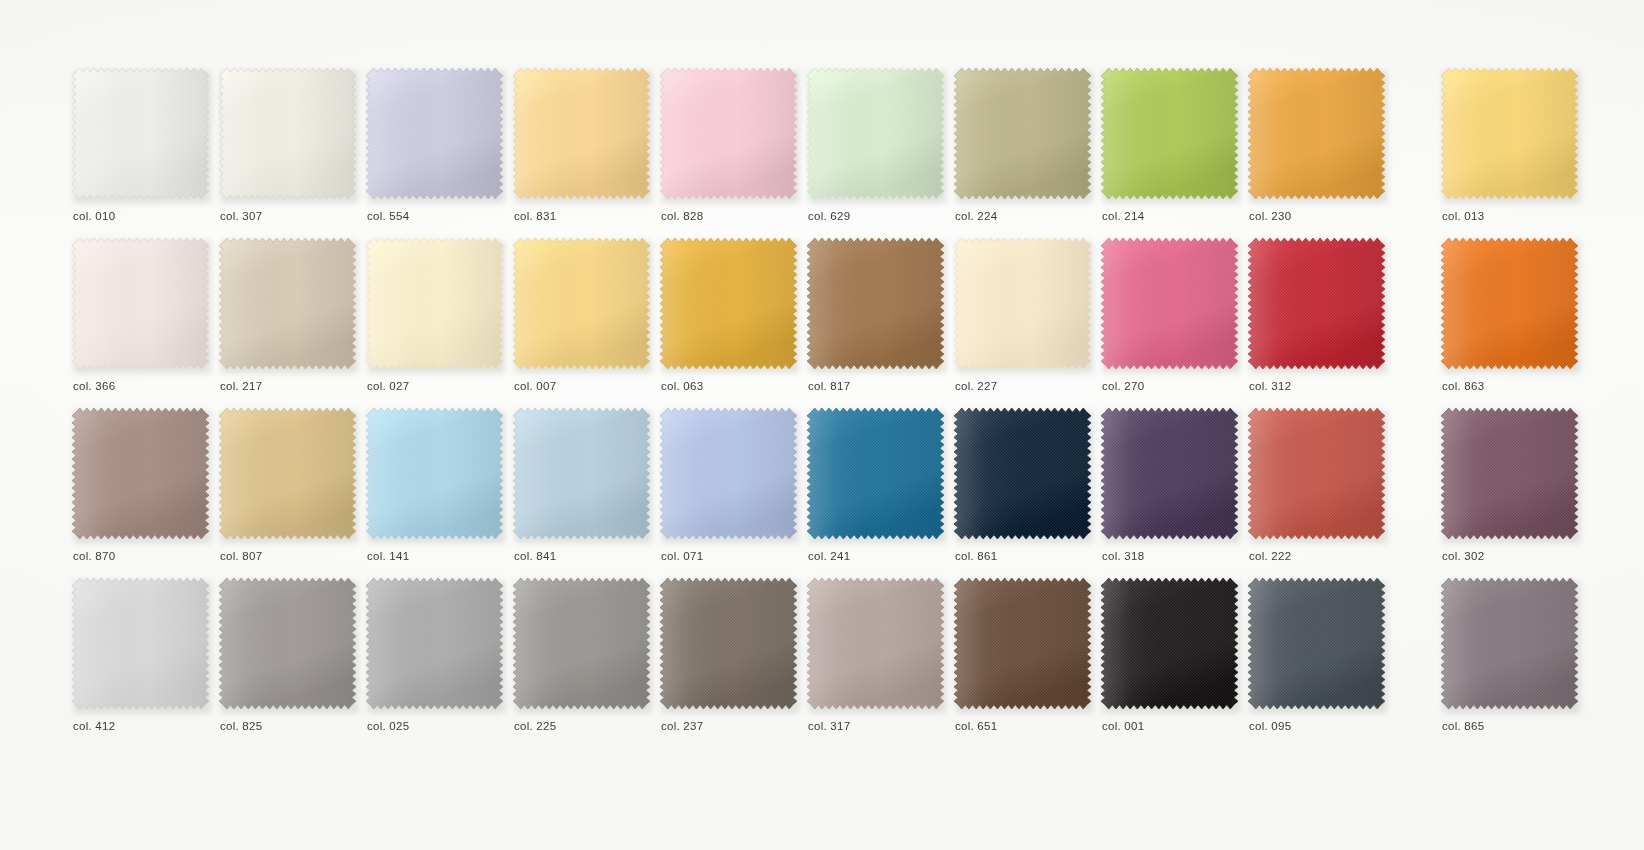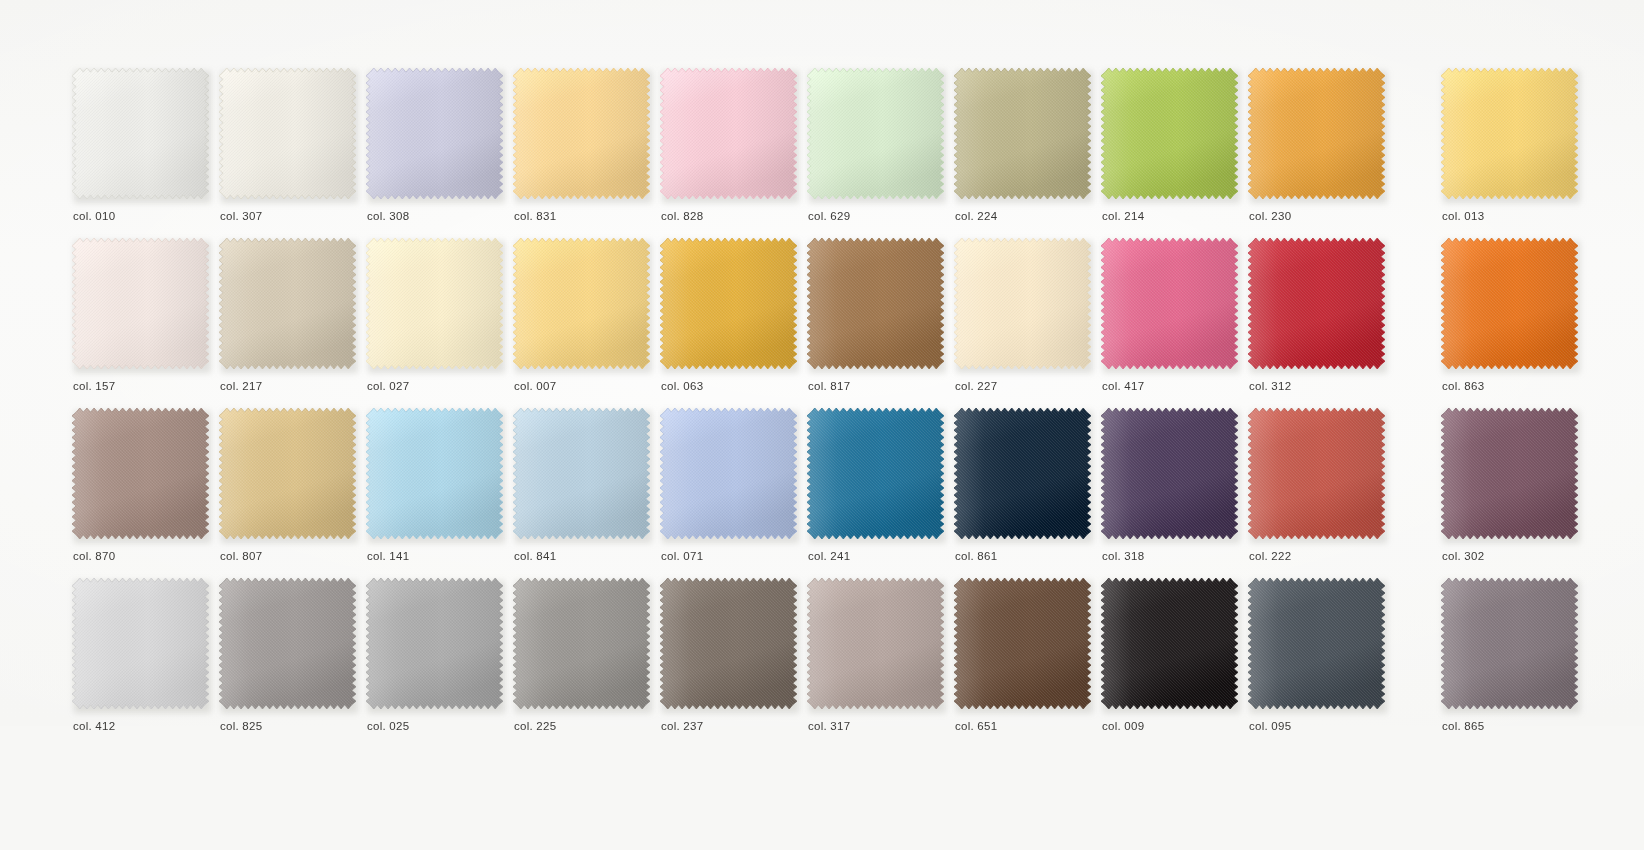--- a/index.html
+++ b/index.html
@@ -209,21 +209,21 @@
                   </clipPath>
     </defs>
     <path d="M 4.2 4.2 L 7.77 0.00 L 11.34 4.20 L 14.92 0.00 L 18.49 4.20 L 22.06 0.00 L 25.63 4.20 L 29.21 0.00 L 32.78 4.20 L 36.35 0.00 L 39.92 4.20 L 43.49 0.00 L 47.07 4.20 L 50.64 0.00 L 54.21 4.20 L 57.78 0.00 L 61.36 4.20 L 64.93 0.00 L 68.50 4.20 L 72.07 0.00 L 75.64 4.20 L 79.22 0.00 L 82.79 4.20 L 86.36 0.00 L 89.93 4.20 L 93.51 0.00 L 97.08 4.20 L 100.65 0.00 L 104.22 4.20 L 107.79 0.00 L 111.37 4.20 L 114.94 0.00 L 118.51 4.20 L 122.08 0.00 L 125.66 4.20 L 129.23 0.00 L 132.80 4.20 L 137.00 7.81 L 132.80 11.41 L 137.00 15.02 L 132.80 18.62 L 137.00 22.23 L 132.80 25.84 L 137.00 29.44 L 132.80 33.05 L 137.00 36.65 L 132.80 40.26 L 137.00 43.86 L 132.80 47.47 L 137.00 51.08 L 132.80 54.68 L 137.00 58.29 L 132.80 61.89 L 137.00 65.50 L 132.80 69.11 L 137.00 72.71 L 132.80 76.32 L 137.00 79.92 L 132.80 83.53 L 137.00 87.14 L 132.80 90.74 L 137.00 94.35 L 132.80 97.95 L 137.00 101.56 L 132.80 105.16 L 137.00 108.77 L 132.80 112.38 L 137.00 115.98 L 132.80 119.59 L 137.00 123.19 L 132.80 126.80 L 129.23 131.00 L 125.66 126.80 L 122.08 131.00 L 118.51 126.80 L 114.94 131.00 L 111.37 126.80 L 107.79 131.00 L 104.22 126.80 L 100.65 131.00 L 97.08 126.80 L 93.51 131.00 L 89.93 126.80 L 86.36 131.00 L 82.79 126.80 L 79.22 131.00 L 75.64 126.80 L 72.07 131.00 L 68.50 126.80 L 64.93 131.00 L 61.36 126.80 L 57.78 131.00 L 54.21 126.80 L 50.64 131.00 L 47.07 126.80 L 43.49 131.00 L 39.92 126.80 L 36.35 131.00 L 32.78 126.80 L 29.21 131.00 L 25.63 126.80 L 22.06 131.00 L 18.49 126.80 L 14.92 131.00 L 11.34 126.80 L 7.77 131.00 L 4.20 126.80 L 0.00 123.19 L 4.20 119.59 L 0.00 115.98 L 4.20 112.38 L 0.00 108.77 L 4.20 105.16 L 0.00 101.56 L 4.20 97.95 L 0.00 94.35 L 4.20 90.74 L 0.00 87.14 L 4.20 83.53 L 0.00 79.92 L 4.20 76.32 L 0.00 72.71 L 4.20 69.11 L 0.00 65.50 L 4.20 61.89 L 0.00 58.29 L 4.20 54.68 L 0.00 51.08 L 4.20 47.47 L 0.00 43.86 L 4.20 40.26 L 0.00 36.65 L 4.20 33.05 L 0.00 29.44 L 4.20 25.84 L 0.00 22.23 L 4.20 18.62 L 0.00 15.02 L 4.20 11.41 L 0.00 7.81 L 4.20 4.20 Z" fill="url(#g3)" stroke="#b5b5cf" stroke-width="0.7"></path>
     <g clip-path="url(#c3)">
       <rect x="0" y="0" width="137" height="131" fill="url(#w3)"></rect>
       <rect x="0" y="0" width="137" height="131" fill="url(#s3)"></rect>
     </g>
   </svg>
             </div>
           </div>
-          <div class="swatch-label">col. 308</div>
+          <div class="swatch-label">col. 554</div>
         </div>
         <div class="swatch-cell">
           <div class="swatch-wrap">
             <div class="swatch-shadow"></div>
             <div class="fabric">
   <svg width="137" height="131" viewBox="0 0 137 131" xmlns="http://www.w3.org/2000/svg">
     <defs>
       <linearGradient id="g4" x1="0" y1="0" x2="0.35" y2="1">
         <stop offset="0%" stop-color="#ffe8a4"></stop>
         <stop offset="32%" stop-color="#fbd894"></stop>
@@ -507,21 +507,21 @@
                   </clipPath>
     </defs>
     <path d="M 4.2 4.2 L 7.77 0.00 L 11.34 4.20 L 14.92 0.00 L 18.49 4.20 L 22.06 0.00 L 25.63 4.20 L 29.21 0.00 L 32.78 4.20 L 36.35 0.00 L 39.92 4.20 L 43.49 0.00 L 47.07 4.20 L 50.64 0.00 L 54.21 4.20 L 57.78 0.00 L 61.36 4.20 L 64.93 0.00 L 68.50 4.20 L 72.07 0.00 L 75.64 4.20 L 79.22 0.00 L 82.79 4.20 L 86.36 0.00 L 89.93 4.20 L 93.51 0.00 L 97.08 4.20 L 100.65 0.00 L 104.22 4.20 L 107.79 0.00 L 111.37 4.20 L 114.94 0.00 L 118.51 4.20 L 122.08 0.00 L 125.66 4.20 L 129.23 0.00 L 132.80 4.20 L 137.00 7.81 L 132.80 11.41 L 137.00 15.02 L 132.80 18.62 L 137.00 22.23 L 132.80 25.84 L 137.00 29.44 L 132.80 33.05 L 137.00 36.65 L 132.80 40.26 L 137.00 43.86 L 132.80 47.47 L 137.00 51.08 L 132.80 54.68 L 137.00 58.29 L 132.80 61.89 L 137.00 65.50 L 132.80 69.11 L 137.00 72.71 L 132.80 76.32 L 137.00 79.92 L 132.80 83.53 L 137.00 87.14 L 132.80 90.74 L 137.00 94.35 L 132.80 97.95 L 137.00 101.56 L 132.80 105.16 L 137.00 108.77 L 132.80 112.38 L 137.00 115.98 L 132.80 119.59 L 137.00 123.19 L 132.80 126.80 L 129.23 131.00 L 125.66 126.80 L 122.08 131.00 L 118.51 126.80 L 114.94 131.00 L 111.37 126.80 L 107.79 131.00 L 104.22 126.80 L 100.65 131.00 L 97.08 126.80 L 93.51 131.00 L 89.93 126.80 L 86.36 131.00 L 82.79 126.80 L 79.22 131.00 L 75.64 126.80 L 72.07 131.00 L 68.50 126.80 L 64.93 131.00 L 61.36 126.80 L 57.78 131.00 L 54.21 126.80 L 50.64 131.00 L 47.07 126.80 L 43.49 131.00 L 39.92 126.80 L 36.35 131.00 L 32.78 126.80 L 29.21 131.00 L 25.63 126.80 L 22.06 131.00 L 18.49 126.80 L 14.92 131.00 L 11.34 126.80 L 7.77 131.00 L 4.20 126.80 L 0.00 123.19 L 4.20 119.59 L 0.00 115.98 L 4.20 112.38 L 0.00 108.77 L 4.20 105.16 L 0.00 101.56 L 4.20 97.95 L 0.00 94.35 L 4.20 90.74 L 0.00 87.14 L 4.20 83.53 L 0.00 79.92 L 4.20 76.32 L 0.00 72.71 L 4.20 69.11 L 0.00 65.50 L 4.20 61.89 L 0.00 58.29 L 4.20 54.68 L 0.00 51.08 L 4.20 47.47 L 0.00 43.86 L 4.20 40.26 L 0.00 36.65 L 4.20 33.05 L 0.00 29.44 L 4.20 25.84 L 0.00 22.23 L 4.20 18.62 L 0.00 15.02 L 4.20 11.41 L 0.00 7.81 L 4.20 4.20 Z" fill="url(#g11)" stroke="#e2d3cc" stroke-width="0.7"></path>
     <g clip-path="url(#c11)">
       <rect x="0" y="0" width="137" height="131" fill="url(#w11)"></rect>
       <rect x="0" y="0" width="137" height="131" fill="url(#s11)"></rect>
     </g>
   </svg>
             </div>
           </div>
-          <div class="swatch-label">col. 157</div>
+          <div class="swatch-label">col. 366</div>
         </div>
         <div class="swatch-cell">
           <div class="swatch-wrap">
             <div class="swatch-shadow"></div>
             <div class="fabric">
   <svg width="137" height="131" viewBox="0 0 137 131" xmlns="http://www.w3.org/2000/svg">
     <defs>
       <linearGradient id="g12" x1="0" y1="0" x2="0.35" y2="1">
         <stop offset="0%" stop-color="#e6dbc5"></stop>
         <stop offset="32%" stop-color="#d6cbb5"></stop>
@@ -766,21 +766,21 @@
                   </clipPath>
     </defs>
     <path d="M 4.2 4.2 L 7.77 0.00 L 11.34 4.20 L 14.92 0.00 L 18.49 4.20 L 22.06 0.00 L 25.63 4.20 L 29.21 0.00 L 32.78 4.20 L 36.35 0.00 L 39.92 4.20 L 43.49 0.00 L 47.07 4.20 L 50.64 0.00 L 54.21 4.20 L 57.78 0.00 L 61.36 4.20 L 64.93 0.00 L 68.50 4.20 L 72.07 0.00 L 75.64 4.20 L 79.22 0.00 L 82.79 4.20 L 86.36 0.00 L 89.93 4.20 L 93.51 0.00 L 97.08 4.20 L 100.65 0.00 L 104.22 4.20 L 107.79 0.00 L 111.37 4.20 L 114.94 0.00 L 118.51 4.20 L 122.08 0.00 L 125.66 4.20 L 129.23 0.00 L 132.80 4.20 L 137.00 7.81 L 132.80 11.41 L 137.00 15.02 L 132.80 18.62 L 137.00 22.23 L 132.80 25.84 L 137.00 29.44 L 132.80 33.05 L 137.00 36.65 L 132.80 40.26 L 137.00 43.86 L 132.80 47.47 L 137.00 51.08 L 132.80 54.68 L 137.00 58.29 L 132.80 61.89 L 137.00 65.50 L 132.80 69.11 L 137.00 72.71 L 132.80 76.32 L 137.00 79.92 L 132.80 83.53 L 137.00 87.14 L 132.80 90.74 L 137.00 94.35 L 132.80 97.95 L 137.00 101.56 L 132.80 105.16 L 137.00 108.77 L 132.80 112.38 L 137.00 115.98 L 132.80 119.59 L 137.00 123.19 L 132.80 126.80 L 129.23 131.00 L 125.66 126.80 L 122.08 131.00 L 118.51 126.80 L 114.94 131.00 L 111.37 126.80 L 107.79 131.00 L 104.22 126.80 L 100.65 131.00 L 97.08 126.80 L 93.51 131.00 L 89.93 126.80 L 86.36 131.00 L 82.79 126.80 L 79.22 131.00 L 75.64 126.80 L 72.07 131.00 L 68.50 126.80 L 64.93 131.00 L 61.36 126.80 L 57.78 131.00 L 54.21 126.80 L 50.64 131.00 L 47.07 126.80 L 43.49 131.00 L 39.92 126.80 L 36.35 131.00 L 32.78 126.80 L 29.21 131.00 L 25.63 126.80 L 22.06 131.00 L 18.49 126.80 L 14.92 131.00 L 11.34 126.80 L 7.77 131.00 L 4.20 126.80 L 0.00 123.19 L 4.20 119.59 L 0.00 115.98 L 4.20 112.38 L 0.00 108.77 L 4.20 105.16 L 0.00 101.56 L 4.20 97.95 L 0.00 94.35 L 4.20 90.74 L 0.00 87.14 L 4.20 83.53 L 0.00 79.92 L 4.20 76.32 L 0.00 72.71 L 4.20 69.11 L 0.00 65.50 L 4.20 61.89 L 0.00 58.29 L 4.20 54.68 L 0.00 51.08 L 4.20 47.47 L 0.00 43.86 L 4.20 40.26 L 0.00 36.65 L 4.20 33.05 L 0.00 29.44 L 4.20 25.84 L 0.00 22.23 L 4.20 18.62 L 0.00 15.02 L 4.20 11.41 L 0.00 7.81 L 4.20 4.20 Z" fill="url(#g18)" stroke="#d8587f" stroke-width="0.7"></path>
     <g clip-path="url(#c18)">
       <rect x="0" y="0" width="137" height="131" fill="url(#w18)"></rect>
       <rect x="0" y="0" width="137" height="131" fill="url(#s18)"></rect>
     </g>
   </svg>
             </div>
           </div>
-          <div class="swatch-label">col. 417</div>
+          <div class="swatch-label">col. 270</div>
         </div>
         <div class="swatch-cell">
           <div class="swatch-wrap">
             <div class="swatch-shadow"></div>
             <div class="fabric">
   <svg width="137" height="131" viewBox="0 0 137 131" xmlns="http://www.w3.org/2000/svg">
     <defs>
       <linearGradient id="g19" x1="0" y1="0" x2="0.35" y2="1">
         <stop offset="0%" stop-color="#d53b48"></stop>
         <stop offset="32%" stop-color="#c52b38"></stop>
@@ -1510,21 +1510,21 @@
                   </clipPath>
     </defs>
     <path d="M 4.2 4.2 L 7.77 0.00 L 11.34 4.20 L 14.92 0.00 L 18.49 4.20 L 22.06 0.00 L 25.63 4.20 L 29.21 0.00 L 32.78 4.20 L 36.35 0.00 L 39.92 4.20 L 43.49 0.00 L 47.07 4.20 L 50.64 0.00 L 54.21 4.20 L 57.78 0.00 L 61.36 4.20 L 64.93 0.00 L 68.50 4.20 L 72.07 0.00 L 75.64 4.20 L 79.22 0.00 L 82.79 4.20 L 86.36 0.00 L 89.93 4.20 L 93.51 0.00 L 97.08 4.20 L 100.65 0.00 L 104.22 4.20 L 107.79 0.00 L 111.37 4.20 L 114.94 0.00 L 118.51 4.20 L 122.08 0.00 L 125.66 4.20 L 129.23 0.00 L 132.80 4.20 L 137.00 7.81 L 132.80 11.41 L 137.00 15.02 L 132.80 18.62 L 137.00 22.23 L 132.80 25.84 L 137.00 29.44 L 132.80 33.05 L 137.00 36.65 L 132.80 40.26 L 137.00 43.86 L 132.80 47.47 L 137.00 51.08 L 132.80 54.68 L 137.00 58.29 L 132.80 61.89 L 137.00 65.50 L 132.80 69.11 L 137.00 72.71 L 132.80 76.32 L 137.00 79.92 L 132.80 83.53 L 137.00 87.14 L 132.80 90.74 L 137.00 94.35 L 132.80 97.95 L 137.00 101.56 L 132.80 105.16 L 137.00 108.77 L 132.80 112.38 L 137.00 115.98 L 132.80 119.59 L 137.00 123.19 L 132.80 126.80 L 129.23 131.00 L 125.66 126.80 L 122.08 131.00 L 118.51 126.80 L 114.94 131.00 L 111.37 126.80 L 107.79 131.00 L 104.22 126.80 L 100.65 131.00 L 97.08 126.80 L 93.51 131.00 L 89.93 126.80 L 86.36 131.00 L 82.79 126.80 L 79.22 131.00 L 75.64 126.80 L 72.07 131.00 L 68.50 126.80 L 64.93 131.00 L 61.36 126.80 L 57.78 131.00 L 54.21 126.80 L 50.64 131.00 L 47.07 126.80 L 43.49 131.00 L 39.92 126.80 L 36.35 131.00 L 32.78 126.80 L 29.21 131.00 L 25.63 126.80 L 22.06 131.00 L 18.49 126.80 L 14.92 131.00 L 11.34 126.80 L 7.77 131.00 L 4.20 126.80 L 0.00 123.19 L 4.20 119.59 L 0.00 115.98 L 4.20 112.38 L 0.00 108.77 L 4.20 105.16 L 0.00 101.56 L 4.20 97.95 L 0.00 94.35 L 4.20 90.74 L 0.00 87.14 L 4.20 83.53 L 0.00 79.92 L 4.20 76.32 L 0.00 72.71 L 4.20 69.11 L 0.00 65.50 L 4.20 61.89 L 0.00 58.29 L 4.20 54.68 L 0.00 51.08 L 4.20 47.47 L 0.00 43.86 L 4.20 40.26 L 0.00 36.65 L 4.20 33.05 L 0.00 29.44 L 4.20 25.84 L 0.00 22.23 L 4.20 18.62 L 0.00 15.02 L 4.20 11.41 L 0.00 7.81 L 4.20 4.20 Z" fill="url(#g38)" stroke="#1a1617" stroke-width="0.7"></path>
     <g clip-path="url(#c38)">
       <rect x="0" y="0" width="137" height="131" fill="url(#w38)"></rect>
       <rect x="0" y="0" width="137" height="131" fill="url(#s38)"></rect>
     </g>
   </svg>
             </div>
           </div>
-          <div class="swatch-label">col. 009</div>
+          <div class="swatch-label">col. 001</div>
         </div>
         <div class="swatch-cell">
           <div class="swatch-wrap">
             <div class="swatch-shadow"></div>
             <div class="fabric">
   <svg width="137" height="131" viewBox="0 0 137 131" xmlns="http://www.w3.org/2000/svg">
     <defs>
       <linearGradient id="g39" x1="0" y1="0" x2="0.35" y2="1">
         <stop offset="0%" stop-color="#5c646c"></stop>
         <stop offset="32%" stop-color="#4c545c"></stop>

